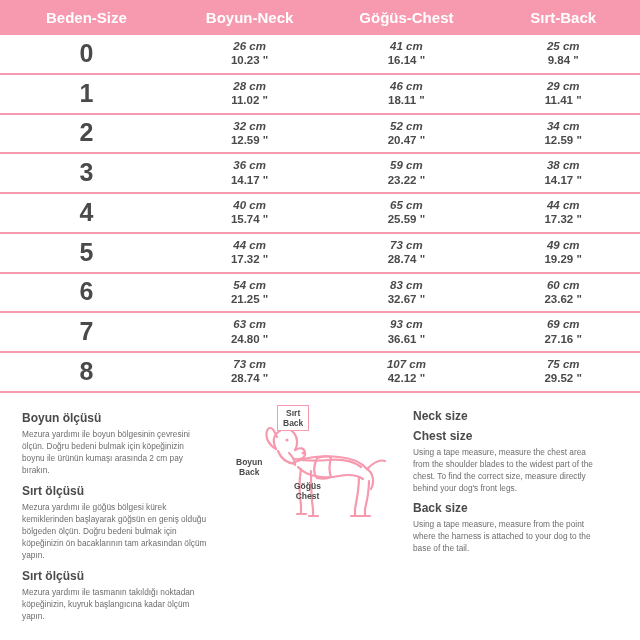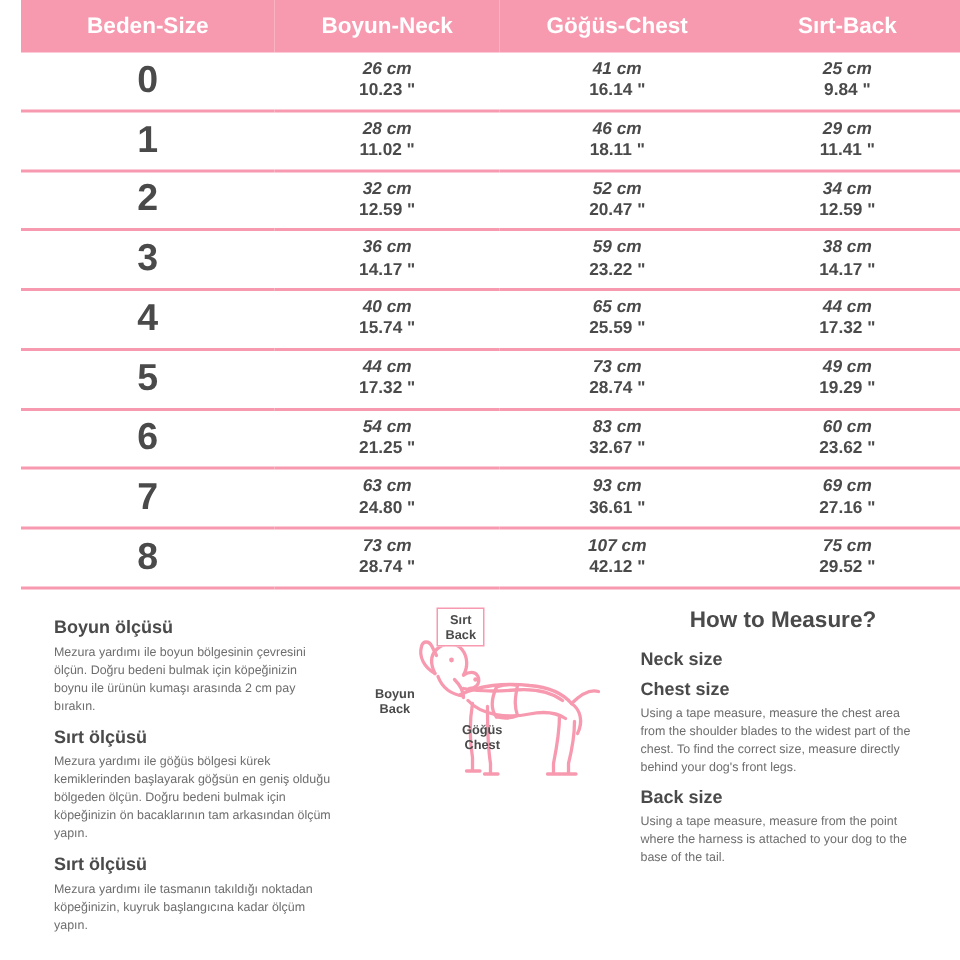--- a/index.html
+++ b/index.html
@@ -12,21 +12,20 @@
     height: 640px;
     font-family: "Liberation Sans", sans-serif;
     overflow: hidden;
   }
   .page {
     position: relative;
     width: 640px;
     height: 640px;
     background: #ffffff;
     box-sizing: border-box;
-    padding-left: 14px;
   }
   
   .size-table {
     width: 100%;
     border-collapse: collapse;
     table-layout: fixed;
   }
   .size-table thead th {
     background: #f79ab0;
     color: #ffffff;
@@ -350,21 +349,20 @@
             <span>Back</span>
           </div>
           <div class="label-plain lbl-chest">
             <span>Göğüs</span><br>
             <span>Chest</span>
           </div>
         </div>
       </div>
 
       <div class="col-right">
-        <div class="sect-title">How to Measure?</div>
         <div class="sub-title">Neck size</div>
         <div class="sub-title">Chest size</div>
         <p class="body-text">Using a tape measure, measure the chest area from the shoulder blades to the widest part of the chest. To find the correct size, measure directly behind your dog's front legs.</p>
         <div class="sub-title">Back size</div>
         <p class="body-text">Using a tape measure, measure from the point where the harness is attached to your dog to the base of the tail.</p>
       </div>
 
     </div>
   </div>
 

